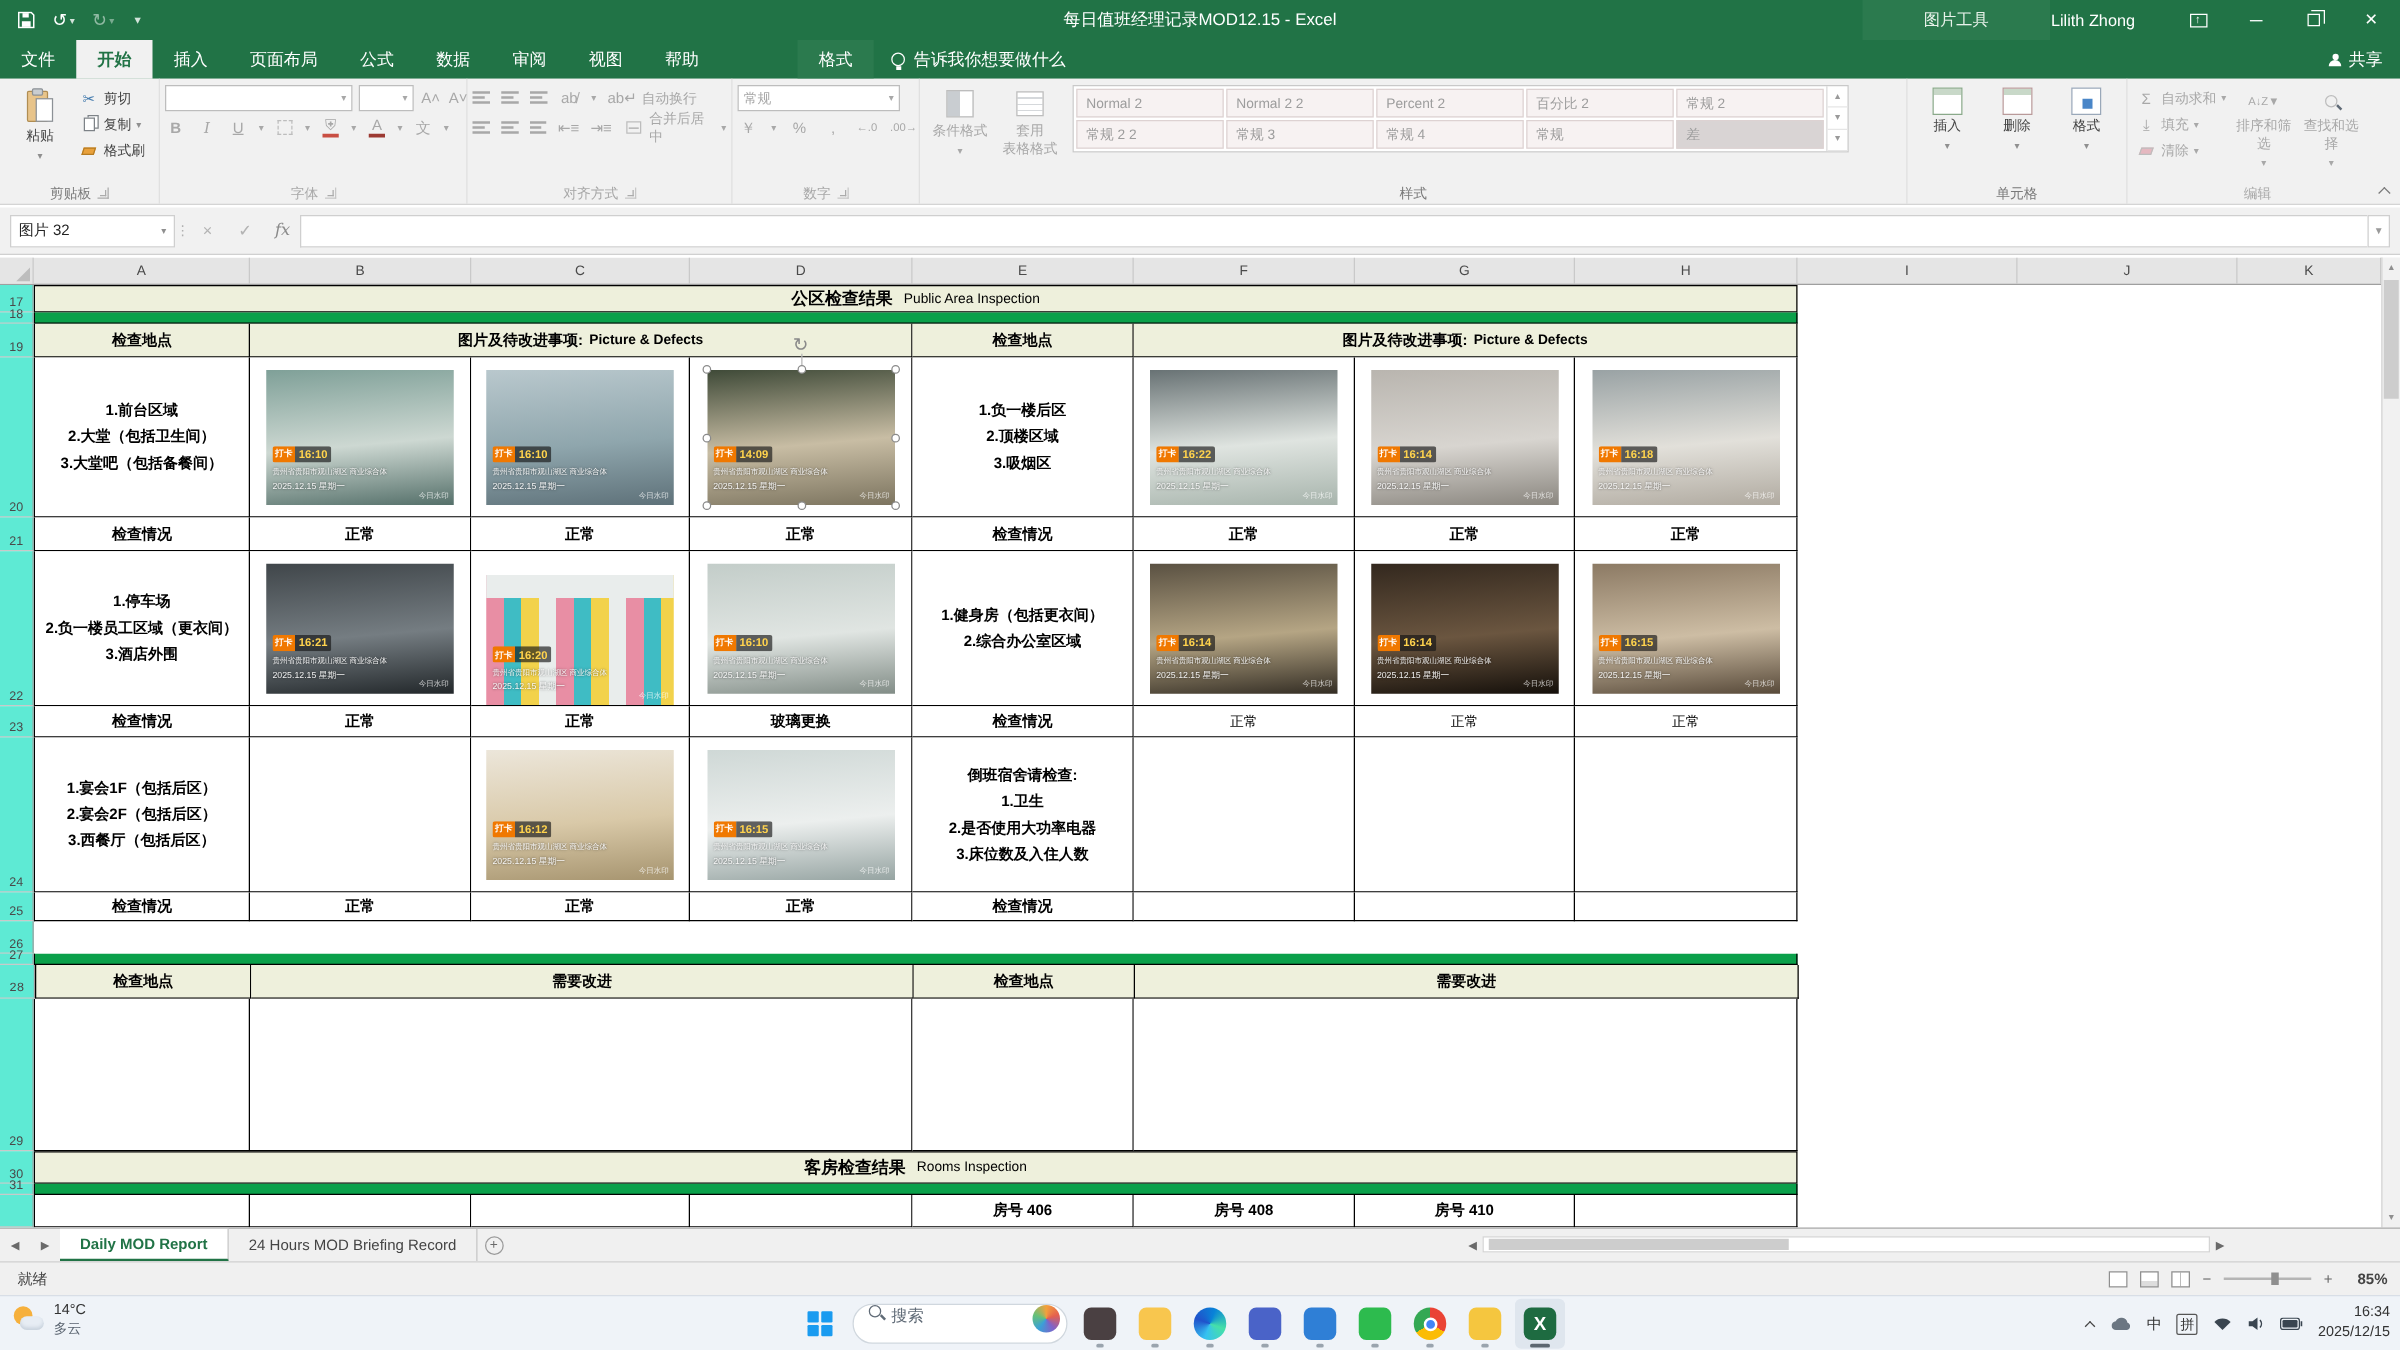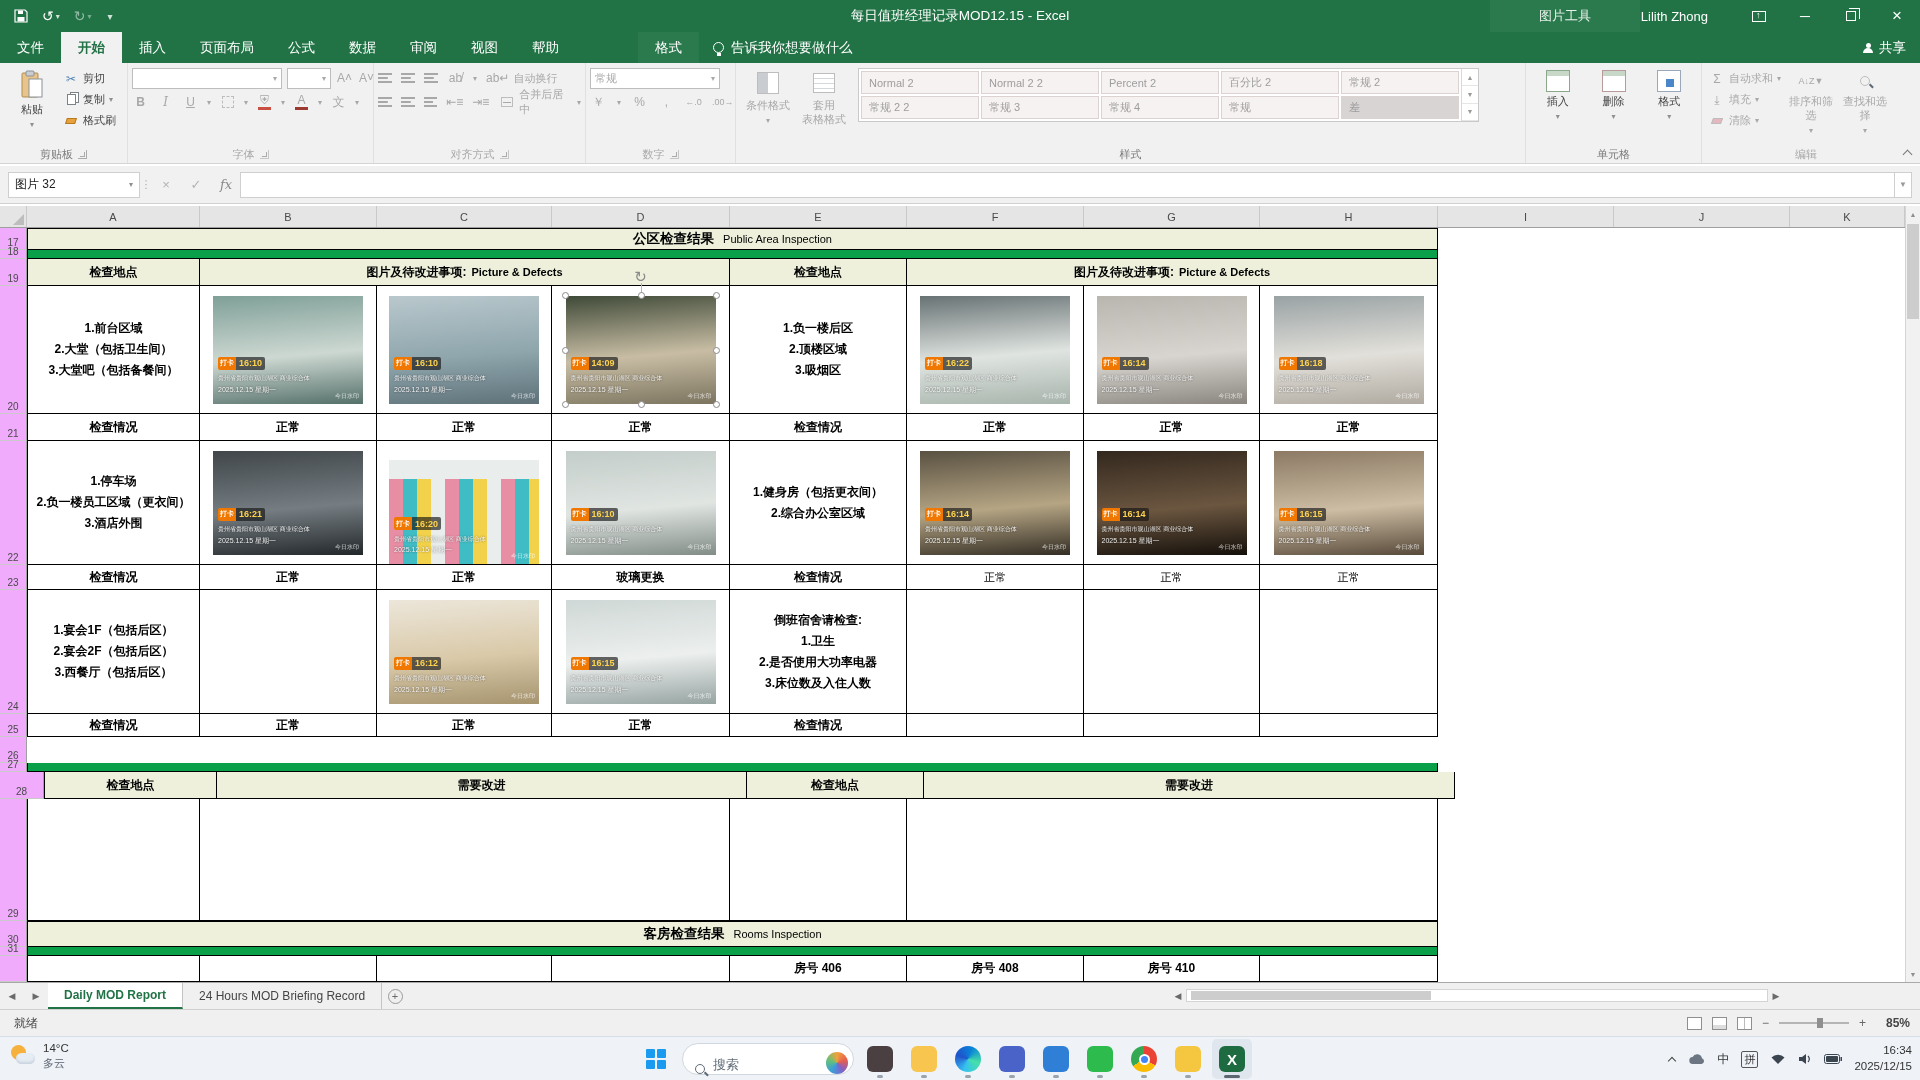--- a/index.html
+++ b/index.html
@@ -80,21 +80,21 @@
   .fexpand { width:18px; height:26px; background:#fff; border:1px solid #cfcfcf; display:flex; align-items:center; justify-content:center; font-size:8px; color:#9a9a9a; margin-right:8px; }
 
   
   .gridwrap { position:absolute; left:0; top:206px; width:1905px; height:776px; background:#fff; overflow:hidden; }
   .colheads { display:flex; height:22px; background:#e5e5e5; border-bottom:1px solid #9f9f9f; }
   .ch { border-right:1px solid #c9c9c9; display:flex; align-items:center; justify-content:center; font-size:11px; color:#4a4a4a; }
   .corner { position:relative; background:#e5e5e5; }
   .corner:after { content:""; position:absolute; right:2px; bottom:2px; border-left:11px solid transparent; border-bottom:11px solid #bdbdbd; }
   .grow { display:flex; }
   .c { position:relative; border-right:1px solid #000; border-bottom:1px solid #000; background:#fff; display:flex; align-items:center; justify-content:center; overflow:visible; }
-  .gut { background:#f0abfc; border-right:1px solid #9f9f9f; border-bottom:1px solid #c9c9c9; align-items:flex-end; justify-content:center; font-size:10px; color:#4a4a4a; padding-bottom:1px; overflow:visible; z-index:2; }
+  .gut { background:#5eead4; border-right:1px solid #9f9f9f; border-bottom:1px solid #c9c9c9; align-items:flex-end; justify-content:center; font-size:10px; color:#4a4a4a; padding-bottom:1px; overflow:visible; z-index:2; }
   .sectioncell { background:#eef0dc; border-top:1px solid #000; }
   .sectioncell .zh { font-weight:bold; font-size:13.5px; color:#000; }
   .sectioncell .en { font-weight:normal; font-size:11px; color:#000; margin-left:9px; }
   .bandcell { background:#0aa04a; }
   .hdrcell { background:#eef0dc; font-weight:bold; font-size:12px; color:#000; }
   .hdrcell .en { font-size:11px; margin-left:5px; }
   .textcell { flex-direction:column; font-weight:bold; font-size:12px; color:#000; line-height:1.75; }
   .statuscell { font-weight:bold; font-size:12px; color:#000; }
   .statuscell.light { font-weight:normal; font-size:11px; }
   .photo { position:relative; background:#ccc; }
@@ -139,21 +139,21 @@
   .weather { position:absolute; left:10px; top:4px; display:flex; align-items:center; gap:7px; }
   .wicon { width:26px; height:26px; position:relative; }
   .wicon .sun { position:absolute; left:1px; top:2px; width:15px; height:15px; border-radius:50%; background:#f6b03c; }
   .wicon .cld { position:absolute; left:6px; top:10px; width:19px; height:11px; border-radius:8px; background:#e7edf4; box-shadow:inset 0 -2px 3px #c8d2dd; }
   .wtxt { font-size:11.5px; color:#333; line-height:1.3; }
   .wtxt .cond { color:#5a6470; font-size:11px; }
   .tb-center { position:absolute; left:636px; top:0; height:44px; display:flex; align-items:center; gap:6px; }
   .startbtn { width:40px; height:40px; display:flex; align-items:center; justify-content:center; }
   .winlogo { width:20px; height:20px; display:grid; grid-template-columns:9px 9px; grid-template-rows:9px 9px; gap:2px; }
   .winlogo i { background:#1a9bf0; border-radius:1px; }
-  .searchpill { width:172px; height:32px; background:#fff; border:1px solid #d0d7de; border-radius:16px; display:flex; align-items:flex-end; padding:0 5px 0 12px; gap:8px; }
+  .searchpill { width:172px; height:32px; background:#fff; border:1px solid #d0d7de; border-radius:16px; display:flex; align-items:flex-start; padding:0 5px 0 12px; gap:8px; }
   .mag { width:10px; height:10px; border:1.6px solid #5f6a76; border-radius:50%; position:relative; }
   .mag:after { content:""; position:absolute; left:8px; top:8px; width:5px; height:1.6px; background:#5f6a76; transform:rotate(45deg); }
   .searchtxt { flex:1; font-size:13px; color:#5f6a76; }
   .bingball { width:22px; height:22px; border-radius:50%; background:conic-gradient(#f2a13c,#e45f4f,#7f62c9,#3aa0d8,#65c178,#f2a13c); }
   .appslot { width:40px; height:40px; display:flex; align-items:center; justify-content:center; border-radius:5px; position:relative; }
   .appslot.active { background:#dfe6ee; }
   .appslot.active:after { content:""; position:absolute; bottom:1px; left:50%; transform:translateX(-50%); width:16px; height:3px; border-radius:2px; background:#5c6670; }
   .appslot:not(.active):before { content:""; position:absolute; bottom:1px; left:50%; transform:translateX(-50%); width:6px; height:3px; border-radius:2px; background:#9aa4ae; }
   .appicon { width:26px; height:26px; border-radius:6px; display:flex; align-items:center; justify-content:center; color:#fff; font-weight:bold; font-size:15px; }
   .tb-tray { position:absolute; right:8px; top:0; height:44px; display:flex; align-items:center; gap:12px; color:#333; }
@@ -749,21 +749,21 @@
           <div class="c statuscell" style="width: 178px; height: 23px;"></div>
         </div>
         <div class="grow">
           <div class="c gut" style="width: 27px; height: 26px;">26</div>
         </div>
         <div class="grow">
           <div class="c gut" style="width: 27px; height: 9px;">27</div>
           <div class="c bandcell" style="width: 1411px; height: 9px; border-left: 1px solid rgb(0, 0, 0);"></div>
         </div>
         <div class="grow">
-          <div class="c gut" style="width: 44px; height: 27px;">28</div>
+          <div class="c gut" style="width: 28px; height: 27px; font-family: Liberation Mono, monospace;">28</div>
           <div class="c hdrcell" style="width: 173px; height: 27px; border-left: 1px solid rgb(0, 0, 0);">
             <span>检查地点</span>
           </div>
           <div class="c hdrcell" style="width: 530px; height: 27px;">
             <span>需要改进</span>
           </div>
           <div class="c hdrcell" style="width: 177px; height: 27px;">
             <span>检查地点</span>
           </div>
           <div class="c hdrcell" style="width: 531px; height: 27px;">

